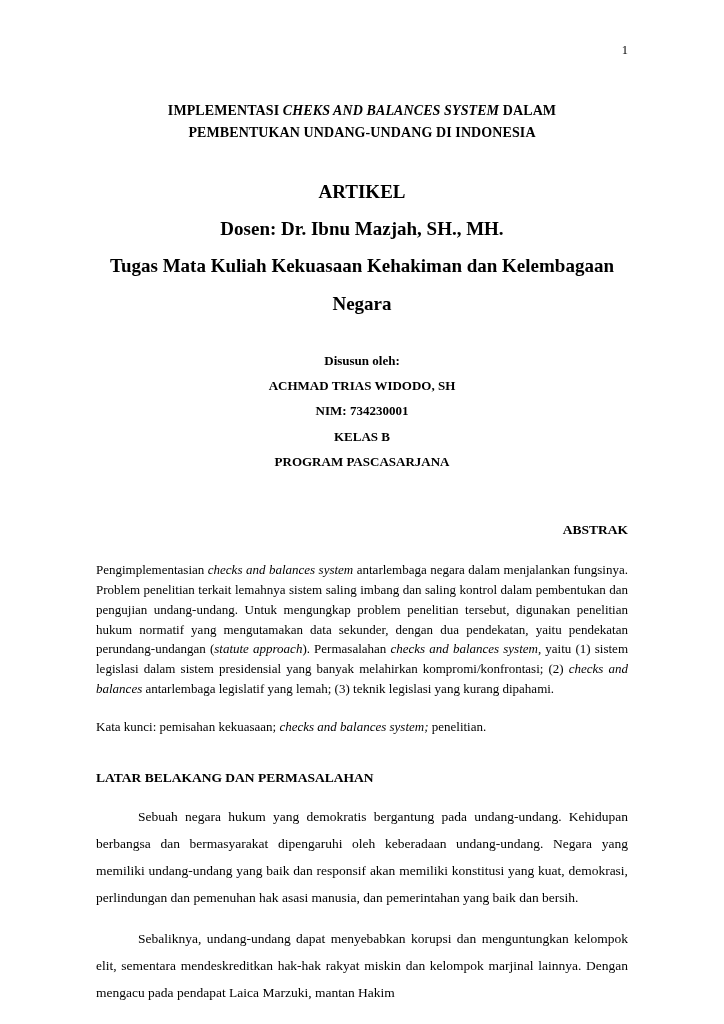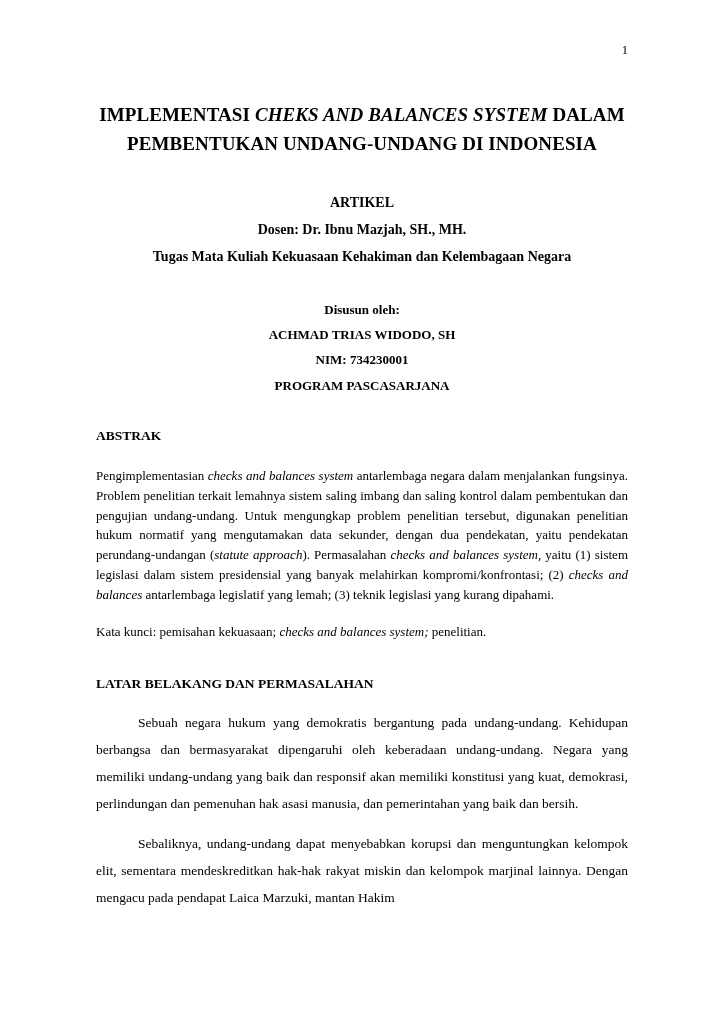--- a/index.html
+++ b/index.html
@@ -26,44 +26,44 @@
     position: absolute;
     top: 44px;
     right: 96px;
     font-size: 12.5px;
     line-height: 1;
   }
   .title-block {
     margin-top: 56px;
     text-align: center;
     font-weight: bold;
-    font-size: 19px;
+    font-size: 14px;
     line-height: 1.55;
     letter-spacing: 0.1px;
   }
   .title-block .italic {
     font-style: italic;
   }
   .subtitle-block {
     margin-top: 30px;
     text-align: center;
     font-weight: bold;
-    font-size: 14px;
+    font-size: 19px;
     line-height: 1.95;
   }
   .author-block {
     margin-top: 26px;
     text-align: center;
     font-weight: bold;
     font-size: 13px;
     line-height: 1.95;
   }
   .section-heading-center {
-    margin-top: 30px;
-    text-align: left;
+    margin-top: 48px;
+    text-align: right;
     font-weight: bold;
     font-size: 13.5px;
   }
   .abstract {
     margin-top: 22px;
     text-align: justify;
     font-size: 13px;
     line-height: 1.52;
   }
   .abstract .italic { font-style: italic; }
@@ -107,20 +107,21 @@
   <div class="subtitle-block">
     <div>ARTIKEL</div>
     <div>Dosen: Dr. Ibnu Mazjah, SH., MH.</div>
     <div>Tugas Mata Kuliah Kekuasaan Kehakiman dan Kelembagaan Negara</div>
   </div>
 
   <div class="author-block">
     <div>Disusun oleh:</div>
     <div>ACHMAD TRIAS WIDODO, SH</div>
     <div>NIM: 734230001</div>
+    <div>KELAS B</div>
     <div>PROGRAM PASCASARJANA</div>
   </div>
 
   <div class="section-heading-center">ABSTRAK</div>
 
   <p class="abstract"><span>Pengimplementasian </span><span class="italic">checks and balances system</span><span> antarlembaga negara dalam menjalankan fungsinya. Problem penelitian terkait lemahnya sistem saling imbang dan saling kontrol dalam pembentukan dan pengujian undang-undang. Untuk mengungkap problem penelitian tersebut, digunakan penelitian hukum normatif yang mengutamakan data sekunder, dengan dua pendekatan, yaitu pendekatan perundang-undangan (</span><span class="italic">statute approach</span><span>). Permasalahan </span><span class="italic">checks and balances system</span><span>, yaitu (1) sistem legislasi dalam sistem presidensial yang banyak melahirkan kompromi/konfrontasi; (2) </span><span class="italic">checks and balances</span><span> antarlembaga legislatif yang lemah; (3) teknik legislasi yang kurang dipahami.</span></p>
 
   <p class="keywords"><b>Kata kunci:</b><span> pemisahan kekuasaan; </span><span class="italic">checks and balances system;</span><span> penelitian.</span></p>
 
   <div class="section-heading-left">LATAR BELAKANG DAN PERMASALAHAN</div>

